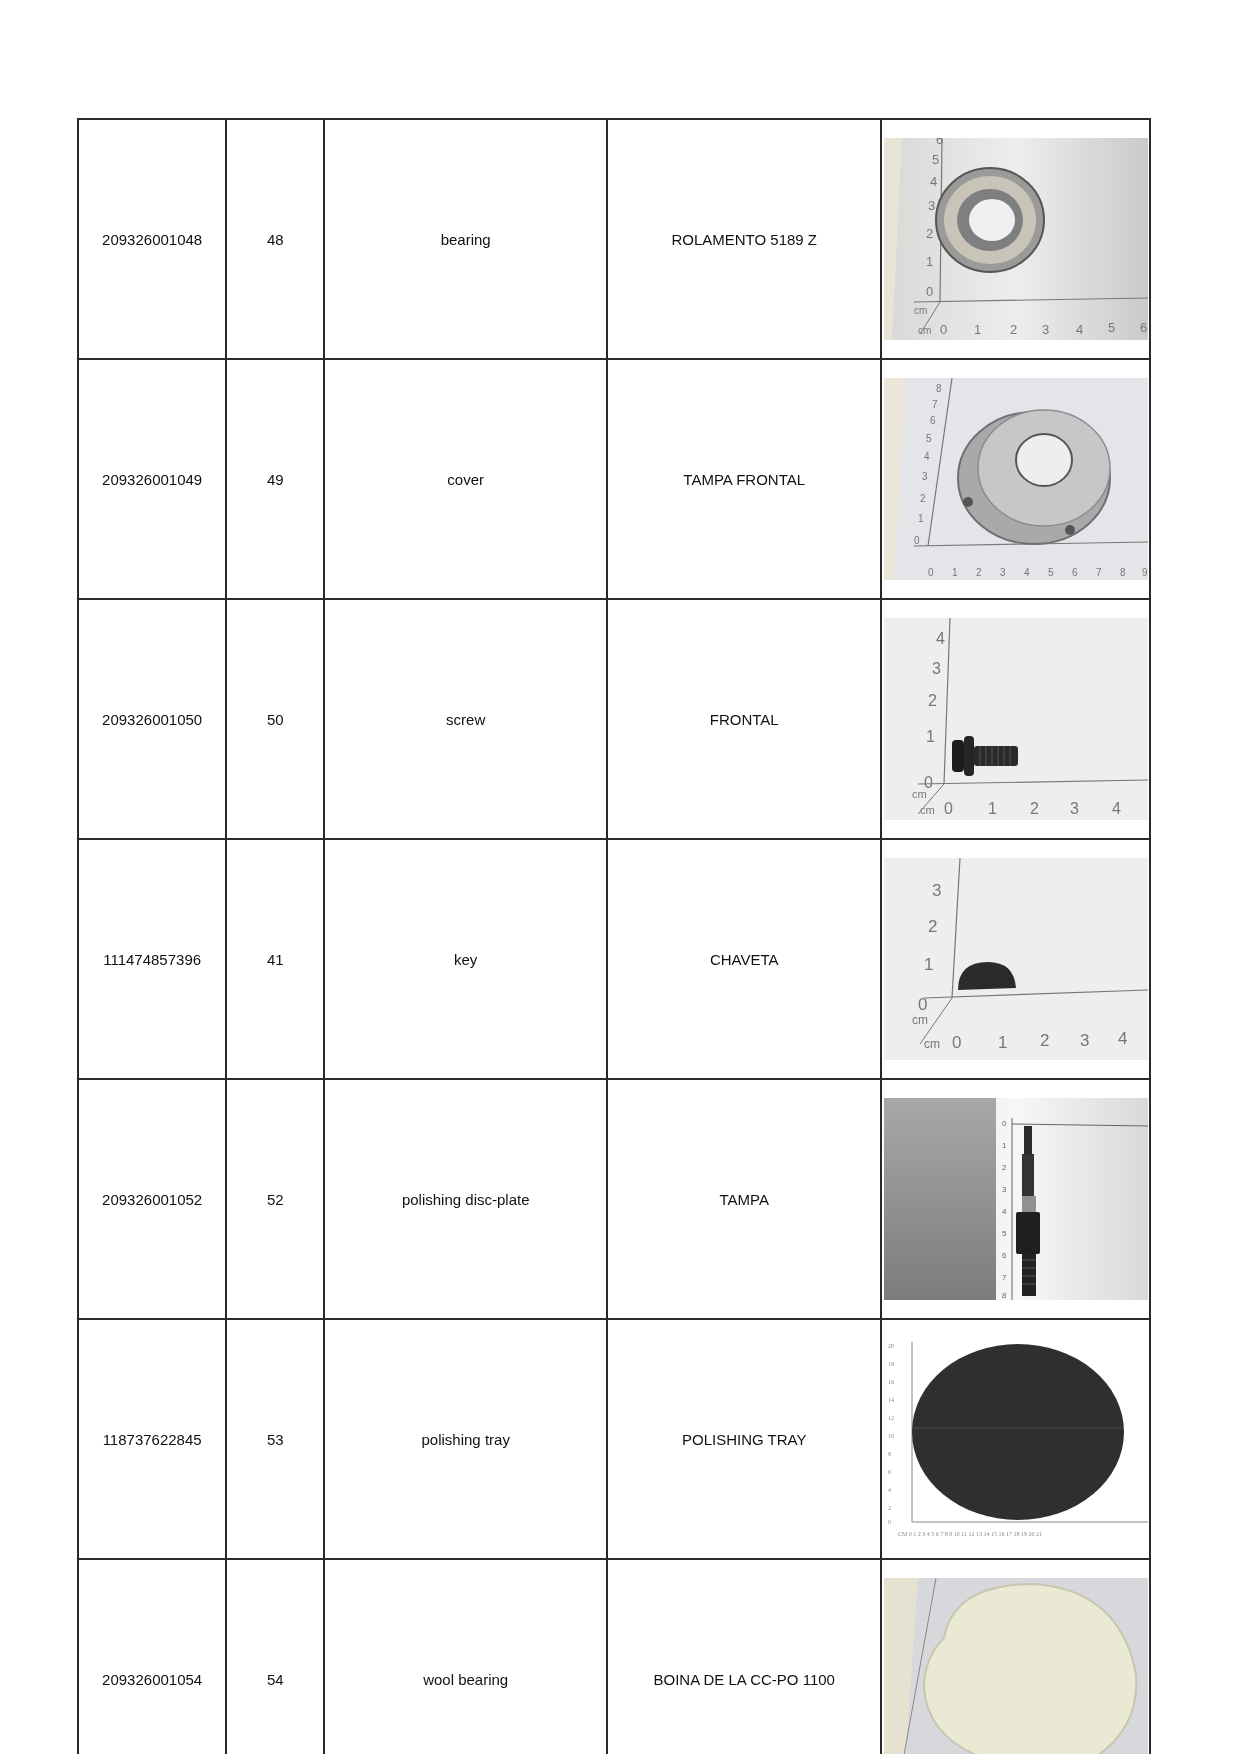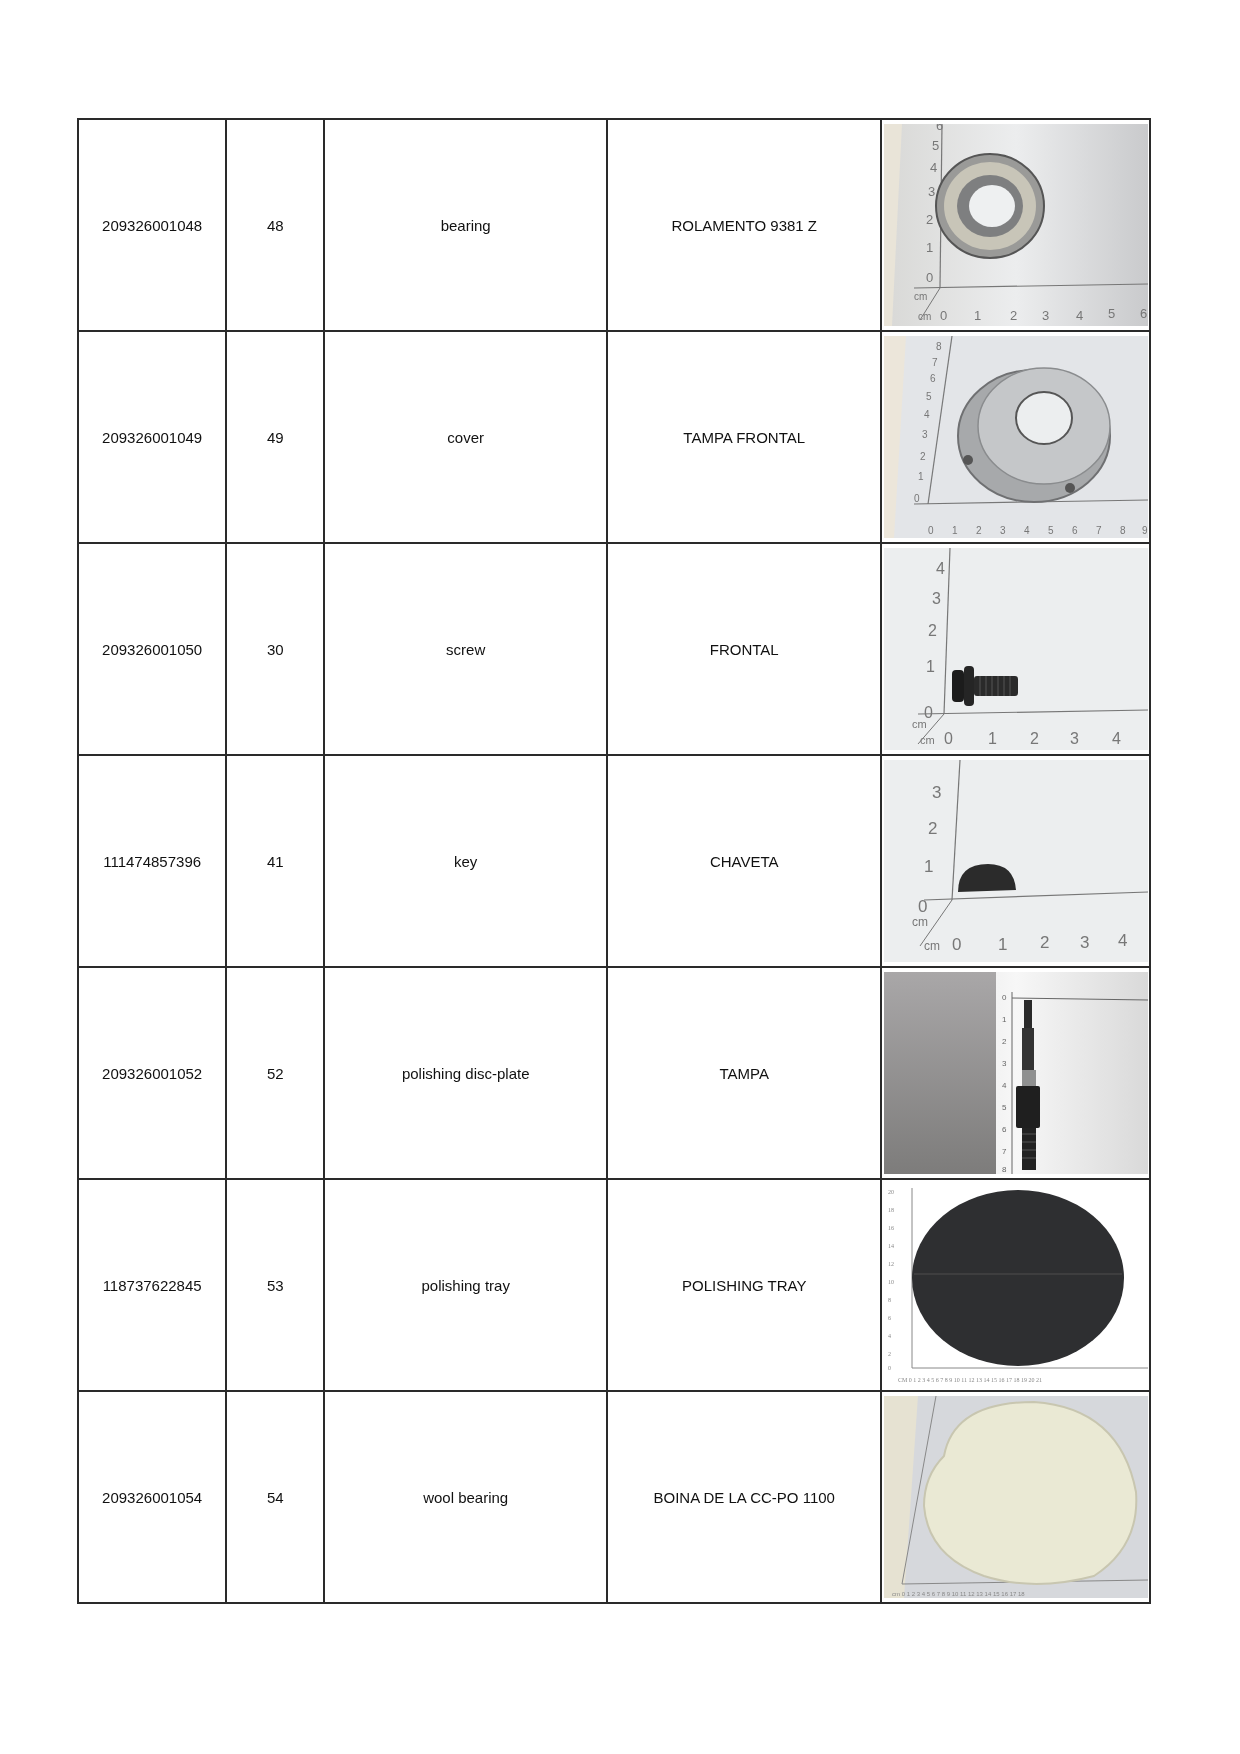--- a/index.html
+++ b/index.html
@@ -1,21 +1,21 @@
 <!DOCTYPE html>
 <html><head>
 <meta charset="utf-8">
 <style>
   html, body { margin: 0; padding: 0; background: #ffffff; }
   body { width: 1240px; height: 1754px; position: relative; overflow: hidden;
          font-family: "Liberation Sans", "DejaVu Sans", sans-serif; color: #111; }
   .parts-table { position: absolute; left: 77px; top: 118px; width: 1074px;
                  border-collapse: collapse; table-layout: fixed; }
   .parts-table td { border: 2px solid #2a2a2a; text-align: center; vertical-align: middle;
-                    font-size: 15px; padding: 2px; height: 206px; }
+                    font-size: 15px; padding: 16px; height: 206px; }
   .col-code { width: 148px; }
   .col-pos { width: 98px; }
   .col-desc { width: 282px; }
   .col-descpt { width: 274px; }
   .col-photo { width: 268px; }
   .photo-cell { padding: 2px !important; }
   .photo { width: 264px; height: 202px; display: block; margin: 0 auto; }
 </style>
 </head>
 <body>
@@ -27,21 +27,21 @@
       <col class="col-desc">
       <col class="col-descpt">
       <col class="col-photo">
   </colgroup>
   <tbody>
 
     <tr>
       <td>209326001048</td>
       <td>48</td>
       <td>bearing</td>
-      <td>ROLAMENTO 9381 Z</td>
+      <td>ROLAMENTO 5189 Z</td>
       <td class="photo-cell">
         <svg class="photo" viewBox="0 0 264 202">
           <defs>
               <linearGradient id="g1" x1="0" x2="1">
                 <stop offset="0" stop-color="#d8d8d6"></stop>
                 <stop offset="0.5" stop-color="#ecedee"></stop>
                 <stop offset="1" stop-color="#c9cacc"></stop>
               </linearGradient>
             </defs>
           <rect width="264" height="202" fill="url(#g1)"></rect>
@@ -111,21 +111,21 @@
           <ellipse cx="160" cy="90" rx="66" ry="58" fill="#c5c7c9" stroke="#8a8c8e" stroke-width="1.5"></ellipse>
           <ellipse cx="160" cy="82" rx="28" ry="26" fill="#eceeef" stroke="#555" stroke-width="2"></ellipse>
           <circle cx="84" cy="124" r="5" fill="#555"></circle>
             <circle cx="186" cy="152" r="5" fill="#555"></circle>
         </svg>
       </td>
     </tr>
 
     <tr>
       <td>209326001050</td>
-      <td>30</td>
+      <td>50</td>
       <td>screw</td>
       <td>FRONTAL</td>
       <td class="photo-cell">
         <svg class="photo" viewBox="0 0 264 202">
           <rect width="264" height="202" fill="#eceeef"></rect>
           <line x1="66" y1="0" x2="60" y2="166" stroke="#777" stroke-width="1.2"></line>
           <line x1="34" y1="166" x2="264" y2="162" stroke="#777" stroke-width="1.2"></line>
           <line x1="60" y1="166" x2="34" y2="196" stroke="#777" stroke-width="1"></line>
           <g fill="#777" font-size="16" font-family="Liberation Sans, sans-serif">
             <text x="40" y="170">0</text>

